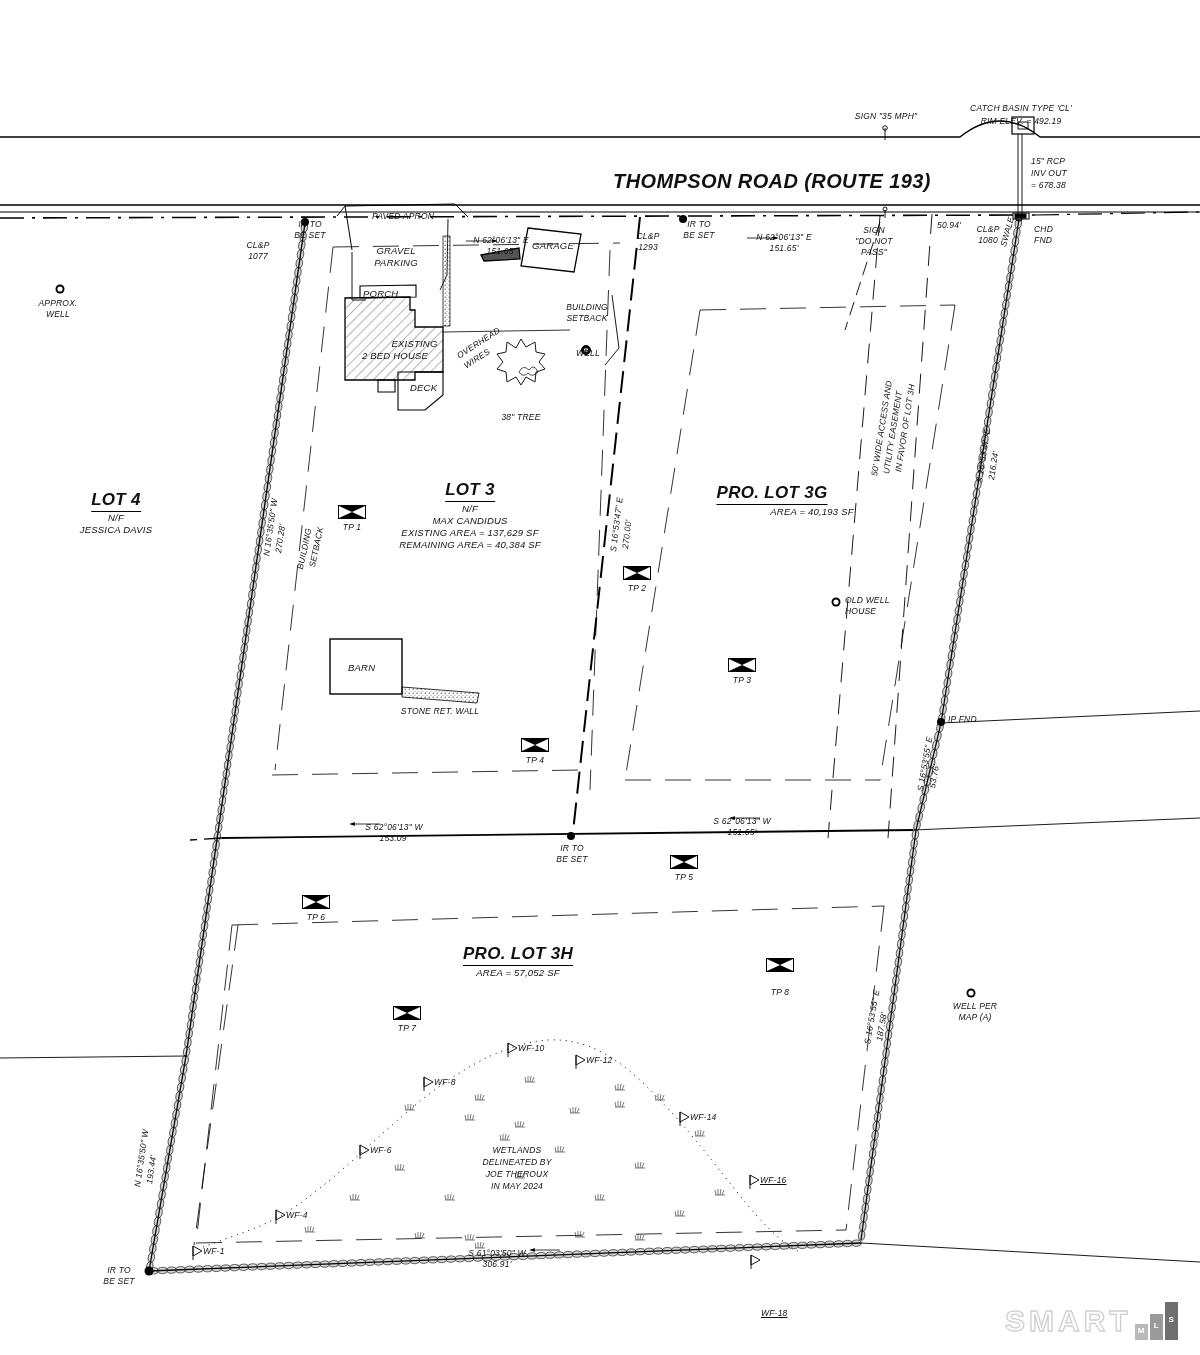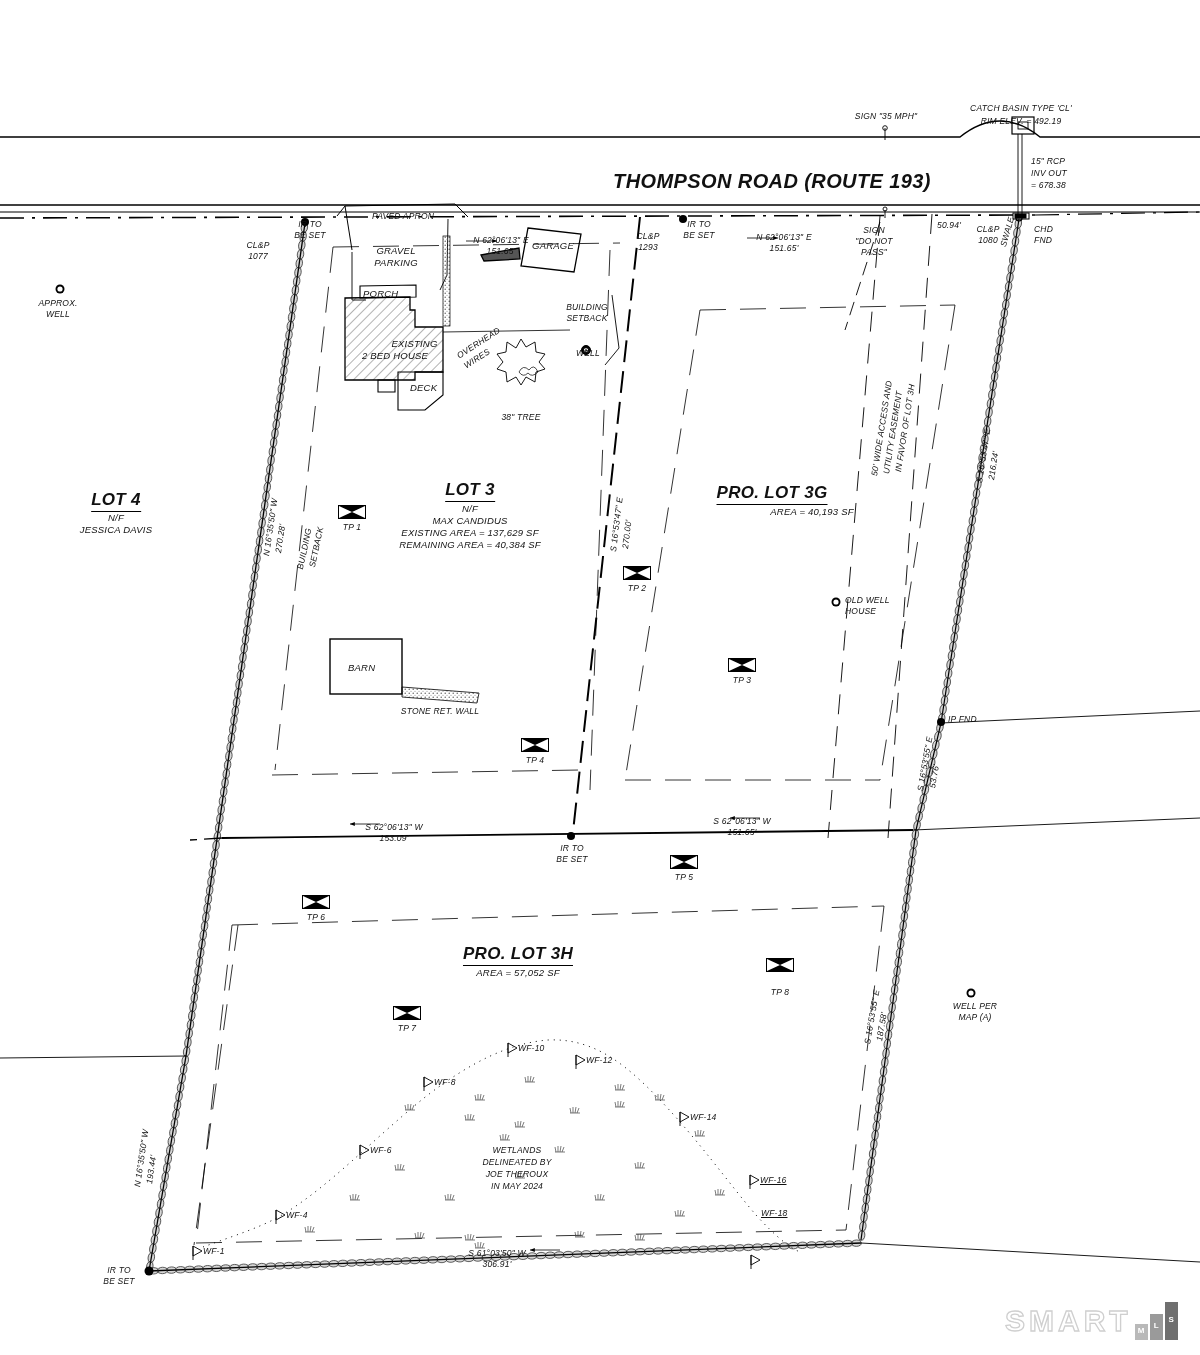--- a/index.html
+++ b/index.html
@@ -737,21 +737,21 @@
     </div>
   <div id="wf-labels">
       <div class="lbl sz8" style="left: 203px; top: 1246px; text-align: right;">WF-1</div>
       <div class="lbl sz8" style="left: 286px; top: 1210px;">WF-4</div>
       <div class="lbl sz8" style="left: 370px; top: 1145px;">WF-6</div>
       <div class="lbl sz8" style="left: 434px; top: 1077px;">WF-8</div>
       <div class="lbl sz8" style="left: 518px; top: 1043px;">WF-10</div>
       <div class="lbl sz8" style="left: 586px; top: 1055px;">WF-12</div>
       <div class="lbl sz8" style="left: 690px; top: 1112px;">WF-14</div>
       <div class="lbl sz8" style="left: 760px; top: 1175px; text-decoration: underline;">WF-16</div>
-      <div class="lbl sz8" style="left: 761px; top: 1208px; text-decoration: underline;">WF-18</div>
+      <div class="lbl sz8" style="left: 761px; top: 1308px; text-decoration: underline;">WF-18</div>
     </div>
 
   <div id="wm">
     <div class="smart">SMART</div>
     <div class="mls">
       <span class="m">M</span>
       <span class="l">L</span>
       <span class="s">S</span>
     </div>
   </div>

